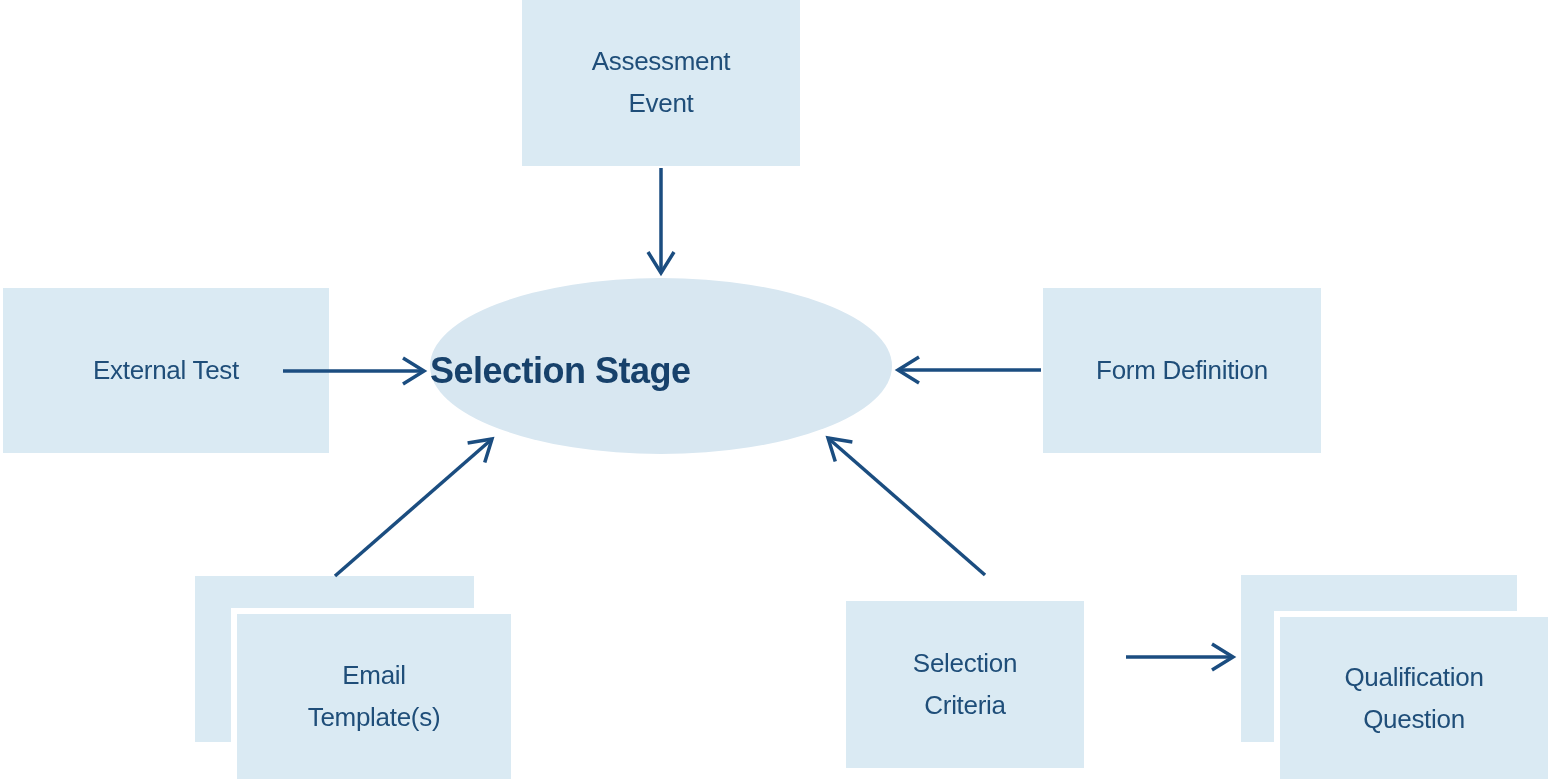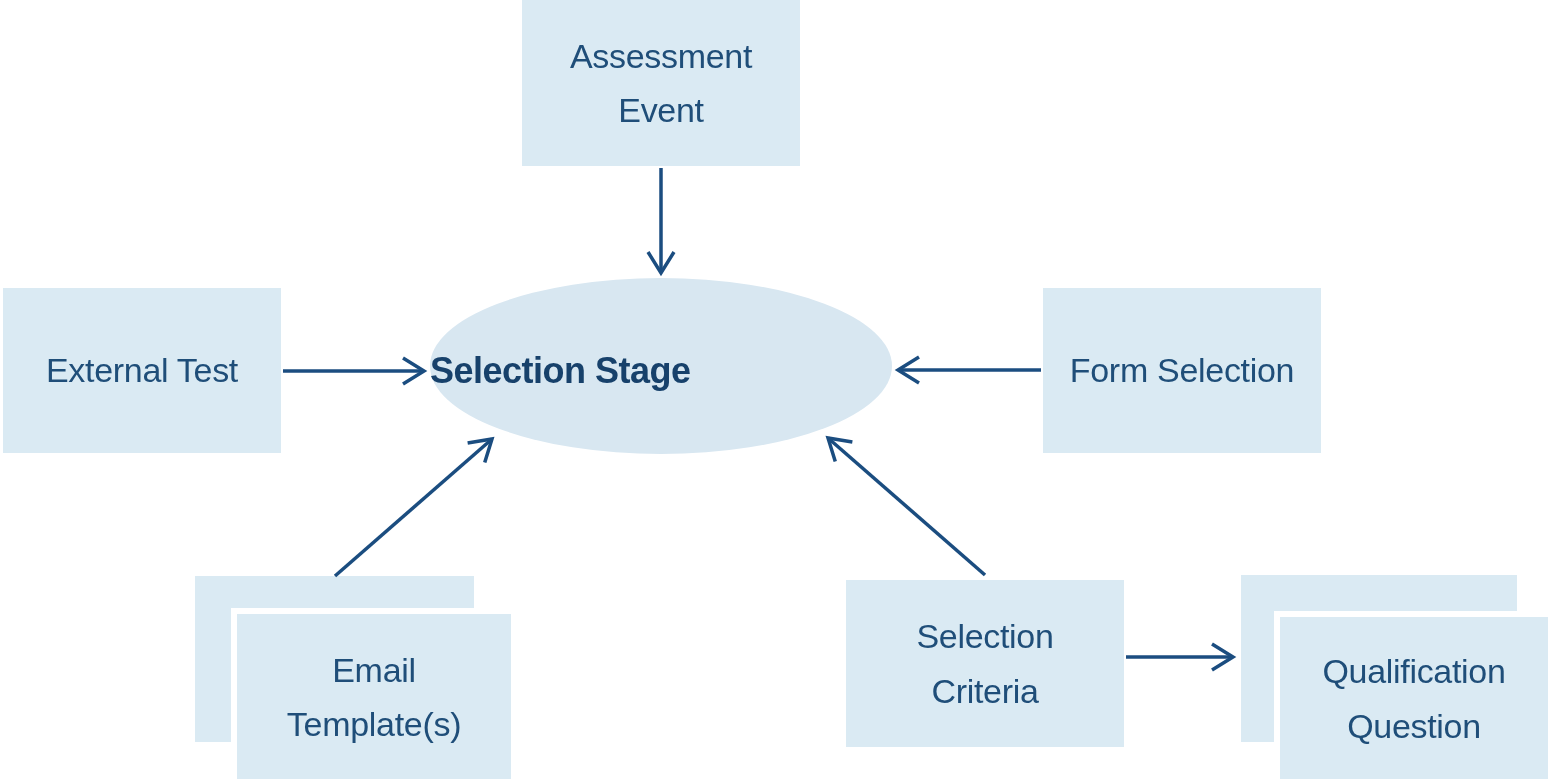--- a/index.html
+++ b/index.html
@@ -29,35 +29,35 @@
     color:var(--watermark);
     white-space:nowrap;
     user-select:none;
   }
   .node{
     position:absolute;
     display:flex;align-items:center;justify-content:center;
     text-align:center;
     background:var(--node-fill);
     color:var(--node-text);
-    font-size:34px;
+    font-size:26px;
     line-height:1.6;
     letter-spacing:-0.3px;
     white-space:pre-line;
   }
   .node.back{z-index:1;}
   .node.front{
     z-index:2;
     border:6px solid #fff;
     box-sizing:border-box;
   }
   .n-assessment{left:522px;top:0;width:278px;height:166px;}
-  .n-external{left:3px;top:288px;width:278px;height:165px;}
+  .n-external{left:3px;top:288px;width:326px;height:165px;}
   .n-form{left:1043px;top:288px;width:278px;height:165px;}
-  .n-criteria{left:846px;top:580px;width:278px;height:167px;}
+  .n-criteria{left:846px;top:601px;width:238px;height:167px;}
   .n-email-back{left:195px;top:576px;width:279px;height:166px;}
   .n-email-front{left:231px;top:608px;width:286px;height:178px;}
   .n-qual-back{left:1241px;top:575px;width:276px;height:167px;}
   .n-qual-front{left:1274px;top:611px;width:280px;height:175px;}
   .ellipse{
     position:absolute;
     left:430px;top:278px;width:462px;height:176px;
     border-radius:50%;
     background:var(--ellipse-fill);
     display:flex;align-items:center;justify-content:flex-start;
@@ -99,21 +99,21 @@
 
   <div class="ellipse">
     <span class="title">Selection Stage</span>
   </div>
 
   <div class="node n-assessment">Assessment
 Event</div>
 
   <div class="node n-external">External Test</div>
 
-  <div class="node n-form">Form Selection</div>
+  <div class="node n-form">Form Definition</div>
 
   <div class="node n-criteria">Selection
 Criteria</div>
 
   <div class="node back n-email-back"></div>
   <div class="node front n-email-front">Email
 Template(s)</div>
 
   <div class="node back n-qual-back"></div>
   <div class="node front n-qual-front">Qualification

